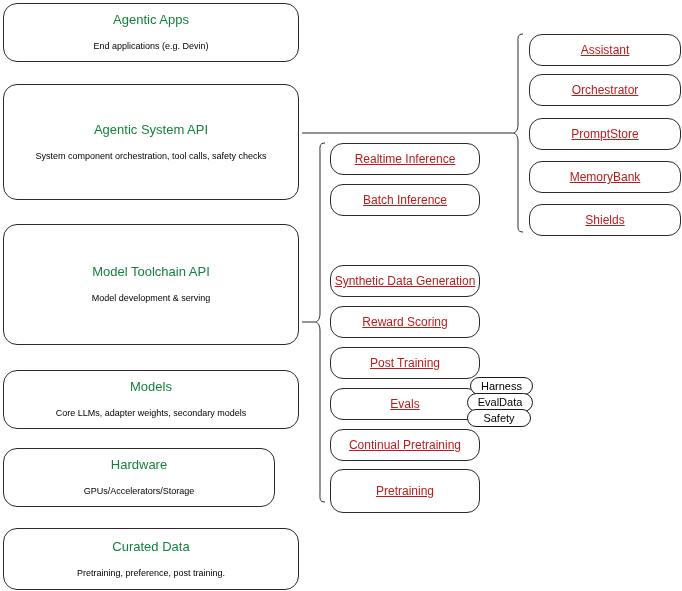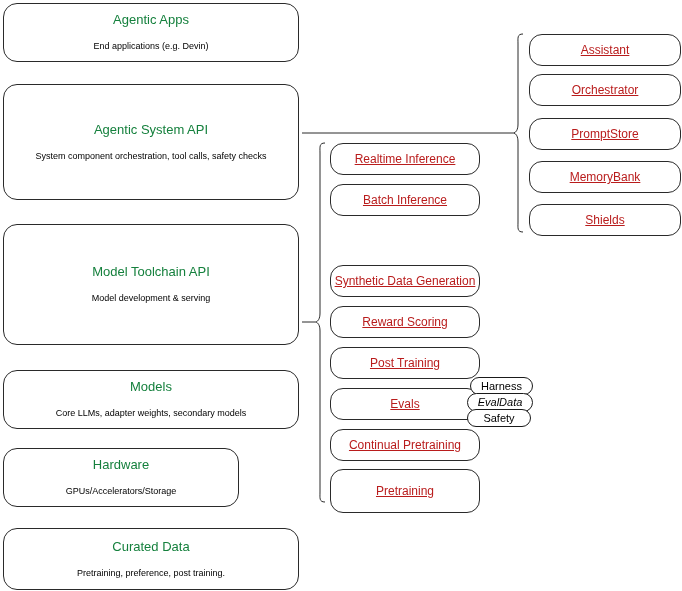--- a/index.html
+++ b/index.html
@@ -131,21 +131,21 @@
   <div class="layer-box" style="left:3px; top:224px; width:296px; height:121px;">
     <div class="layer-title">Model Toolchain API</div>
     <div class="layer-sub">Model development &amp; serving</div>
   </div>
 
   <div class="layer-box" style="left:3px; top:370px; width:296px; height:59px;">
     <div class="layer-title">Models</div>
     <div class="layer-sub">Core LLMs, adapter weights, secondary models</div>
   </div>
 
-  <div class="layer-box" style="left:3px; top:448px; width:236px; height:59px;">
+  <div class="layer-box" style="left:3px; top:448px; width:272px; height:59px;">
     <div class="layer-title">Hardware</div>
     <div class="layer-sub">GPUs/Accelerators/Storage</div>
   </div>
 
   <div class="layer-box" style="left:3px; top:528px; width:296px; height:62px;">
     <div class="layer-title">Curated Data</div>
     <div class="layer-sub">Pretraining, preference, post training.</div>
   </div>
 
   <div class="api-box" style="left:529px; top:34px; width:152px; height:32px;">Assistant</div>
@@ -170,17 +170,17 @@
   <div class="api-box" style="left:330px; top:347px; width:150px; height:32px;">Post Training</div>
 
   <div class="api-box" style="left:330px; top:388px; width:150px; height:32px;">Evals</div>
 
   <div class="api-box" style="left:330px; top:429px; width:150px; height:32px;">Continual Pretraining</div>
 
   <div class="api-box" style="left:330px; top:469px; width:150px; height:44px;">Pretraining</div>
 
   <div class="tag-pill" style="left:470px; top:377px; width:63px; height:18px;">Harness</div>
 
-  <div class="tag-pill" style="left:467px; top:393px; width:66px; height:19px;font-style:italic;">EvalData</div>
+  <div class="tag-pill" style="left:467px; top:393px; width:66px; height:19px;">EvalData</div>
 
   <div class="tag-pill" style="left:467px; top:409px; width:64px; height:18px;">Safety</div>
 
 </div>
 
 </body></html>

